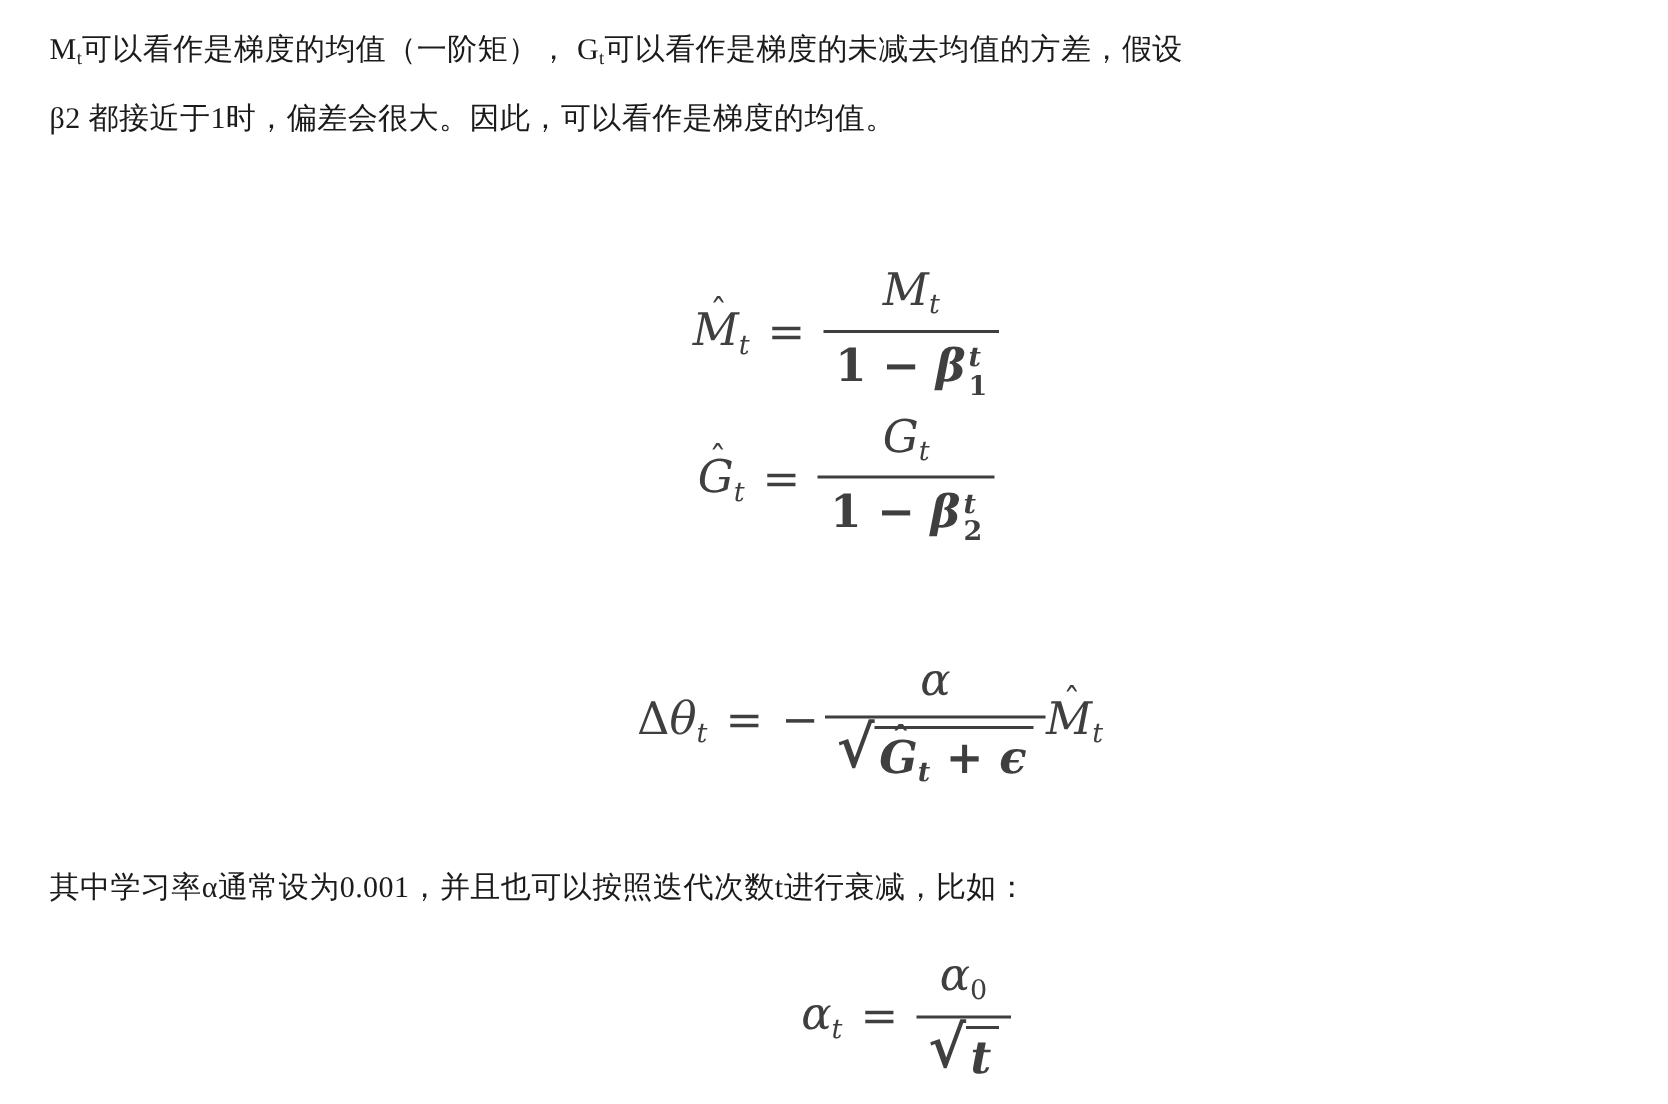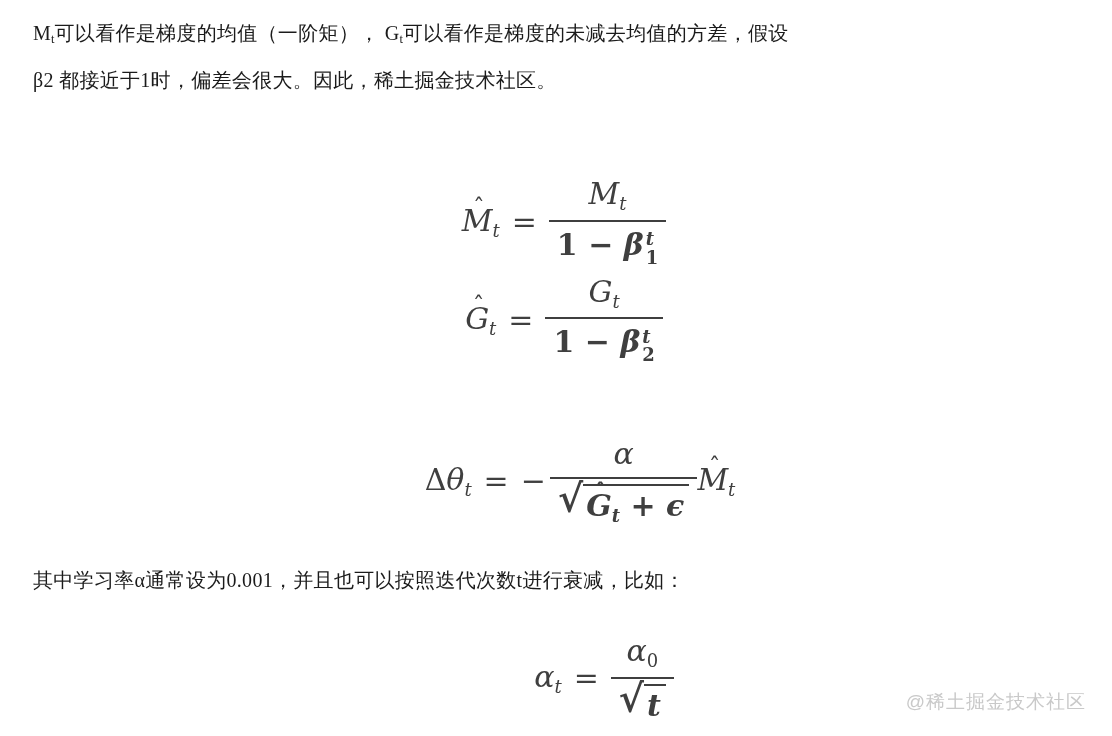--- a/index.html
+++ b/index.html
@@ -94,21 +94,21 @@
     letter-spacing: 1px;
   }
 </style>
 </head>
 <body>
 
 <div class="page">
 
   <div class="abs body-text" style="left:33px; top:13px;">
     <div><span>M</span><span class="tsub">t</span><span>可以看作是梯度的均值（一阶矩）， G</span><span class="tsub">t</span><span>可以看作是梯度的未减去均值的方差，假设</span></div>
-    <div><span>β2 都接近于1时，偏差会很大。因此，稀土掘金技术社区。</span></div>
+    <div><span>β2 都接近于1时，偏差会很大。因此，可以看作是梯度的均值。</span></div>
   </div>
 
   <div class="abs eq-stack" style="left:0; top:176px; width:100%;">
 
     <div class="formula-row">
       <span class="math">
         <span class="grp"><span class="hat var"><span class="hat-mark">ˆ</span><span>M</span></span><span class="msub">t</span></span>
         <span class="grp eq">=</span>
         <span class="frac">
           <span class="num"><span class="var">M</span><span class="msub">t</span></span>
@@ -144,21 +144,21 @@
               <span class="sqrt-sym">√</span>
               <span class="sqrt-body"><span class="hat var"><span class="hat-mark">ˆ</span><span>G</span></span><span class="msub">t</span><span class="plain"> + </span><span class="var">ϵ</span></span>
             </span>
           </span>
         </span>
         <span class="grp"><span class="hat var"><span class="hat-mark">ˆ</span><span>M</span></span><span class="msub">t</span></span>
       </span>
     </div>
   </div>
 
-  <div class="abs body-text" style="left:33px; top:560px;">
+  <div class="abs body-text" style="left:33px; top:572px;">
     <span>其中学习率α通常设为0.001，并且也可以按照迭代次数t进行衰减，比如：</span>
   </div>
 
   <div class="abs" style="left:0; top:633px; width:100%;margin-left:40px;">
     <div class="formula-row">
       <span class="math">
         <span class="grp"><span class="var">α</span><span class="msub">t</span></span>
         <span class="grp eq">=</span>
         <span class="frac">
           <span class="num"><span class="var">α</span><span class="msub" style="font-style:normal;">0</span></span>
@@ -166,15 +166,14 @@
             <span class="sqrt">
               <span class="sqrt-sym">√</span>
               <span class="sqrt-body var">t</span>
             </span>
           </span>
         </span>
       </span>
     </div>
   </div>
 
-  <div class="watermark">@稀土掘金技术社区</div>
 
 </div>
 
 </body></html>

